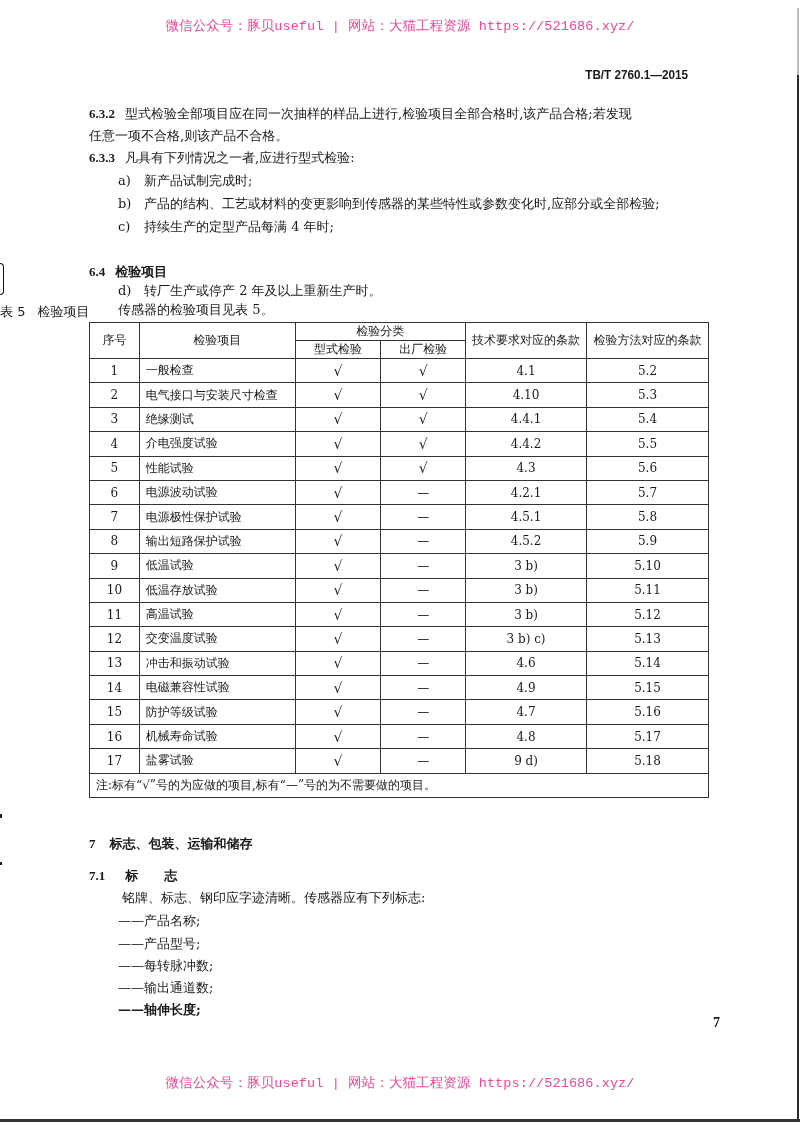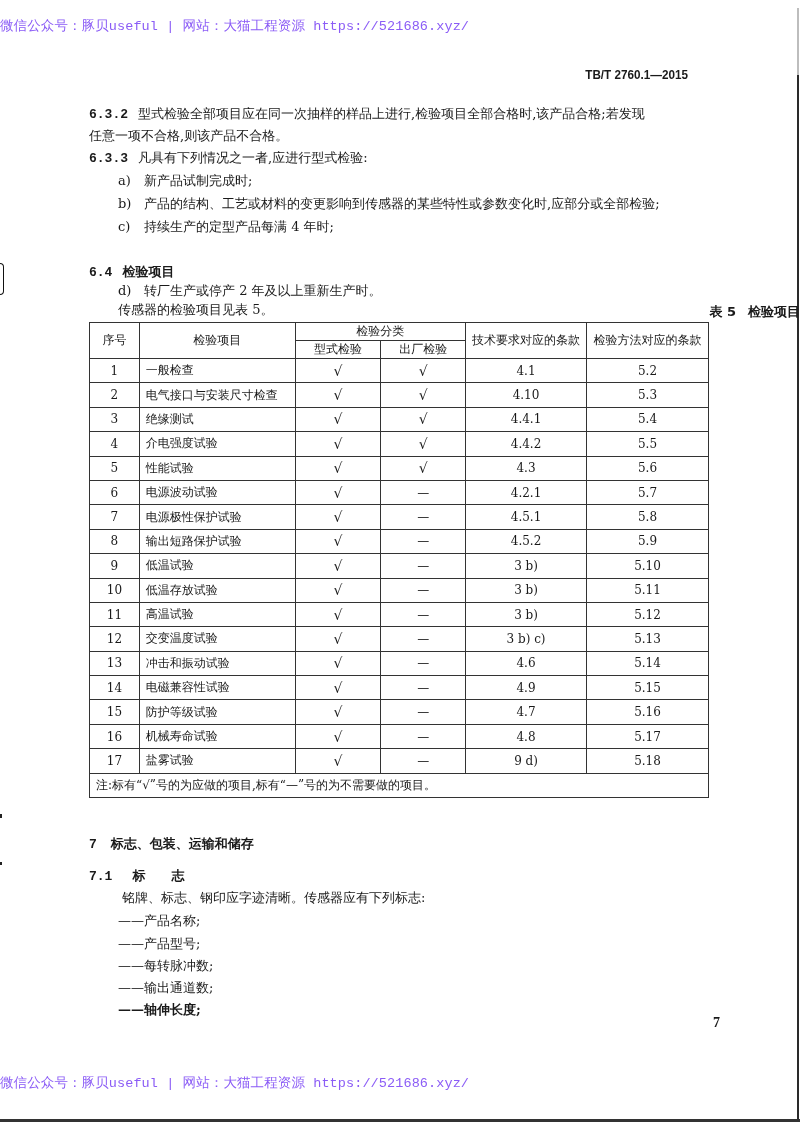--- a/index.html
+++ b/index.html
@@ -1,22 +1,22 @@
 <!DOCTYPE html>
 <html><head>
 <meta charset="utf-8">
 <style>
   * { box-sizing: border-box; margin: 0; padding: 0; }
   html, body { width: 800px; height: 1123px; background: #ffffff; overflow: hidden; }
   body { position: relative; font-family: "DejaVu Serif", "Liberation Serif", serif; color: #1a1a1a; }
 
   .watermark {
-    position: absolute; left: 0; width: 800px; text-align: left;
+    position: absolute; left: 0; width: 800px; text-align: center;
     font-family: "Liberation Mono", "DejaVu Sans Mono", monospace;
-    font-size: 13.5px; color: #8b5cf6; letter-spacing: 0.1px;
+    font-size: 13.5px; color: #ec4899; letter-spacing: 0.1px;
   }
   .watermark.top { top: 17px; }
   .watermark.bottom { top: 1074px; }
 
   .right-edge {
     position: absolute; left: 797px; top: 75px; width: 2px; height: 1045px; background: #2a2a2a;
   }
   .right-edge-light {
     position: absolute; left: 797px; top: 8px; width: 2px; height: 67px; background: #bdbdbd;
   }
@@ -29,27 +29,27 @@
   }
   .margin-dot { position: absolute; left: 0; width: 2px; height: 4px; background: #222; }
 
   .std-code {
     position: absolute; top: 67px; left: 568px; width: 120px; text-align: right;
     font-family: "Liberation Sans", "DejaVu Sans", sans-serif; font-weight: bold; font-size: 13px;
     transform: scaleX(0.9); transform-origin: right;
   }
 
   .para { position: absolute; font-size: 13px; line-height: 20px; white-space: nowrap; }
-  .clause-num { font-family: Liberation Mono, monospace; font-weight: bold; margin-right: 10px; }
+  .clause-num { font-family: Liberation Serif, serif; font-weight: bold; margin-right: 10px; }
   .bold { font-weight: bold; font-family: "DejaVu Sans", "Liberation Sans", sans-serif; }
   .list-label { display: inline-block; width: 26px; }
 
   .table-caption {
-    position: absolute; top: 303px; left: 0; width: 800px; text-align: right;
-    font-family: "DejaVu Sans", sans-serif; font-weight: bold; font-size: 13px;
+    position: absolute; top: 303px; left: 0; width: 800px; text-align: left;
+    font-family: "DejaVu Sans", sans-serif; font-weight: normal; font-size: 13px;
   }
   .table-caption .num { margin-right: 12px; }
 
   table.insp {
     position: absolute; top: 322px; left: 89px; width: 620px;
     border-collapse: collapse; font-size: 12px;
     border: 1.5px solid #222;
   }
   table.insp th, table.insp td {
     border: 1px solid #333; text-align: center; vertical-align: middle;

